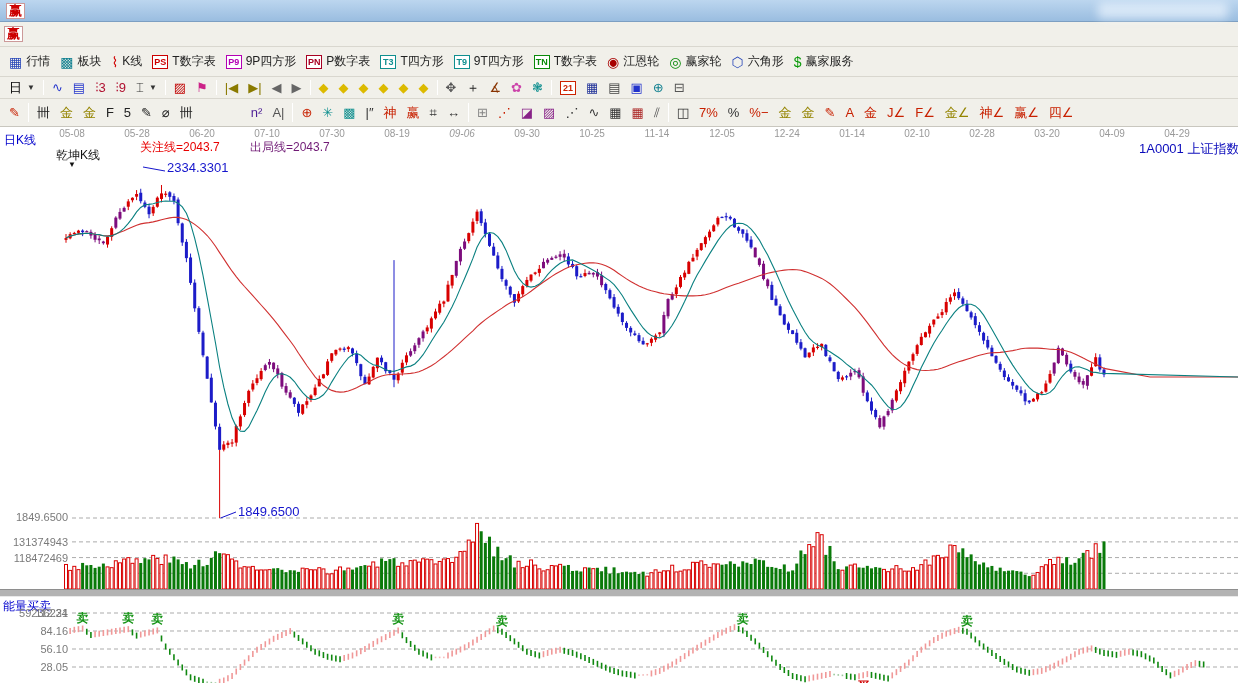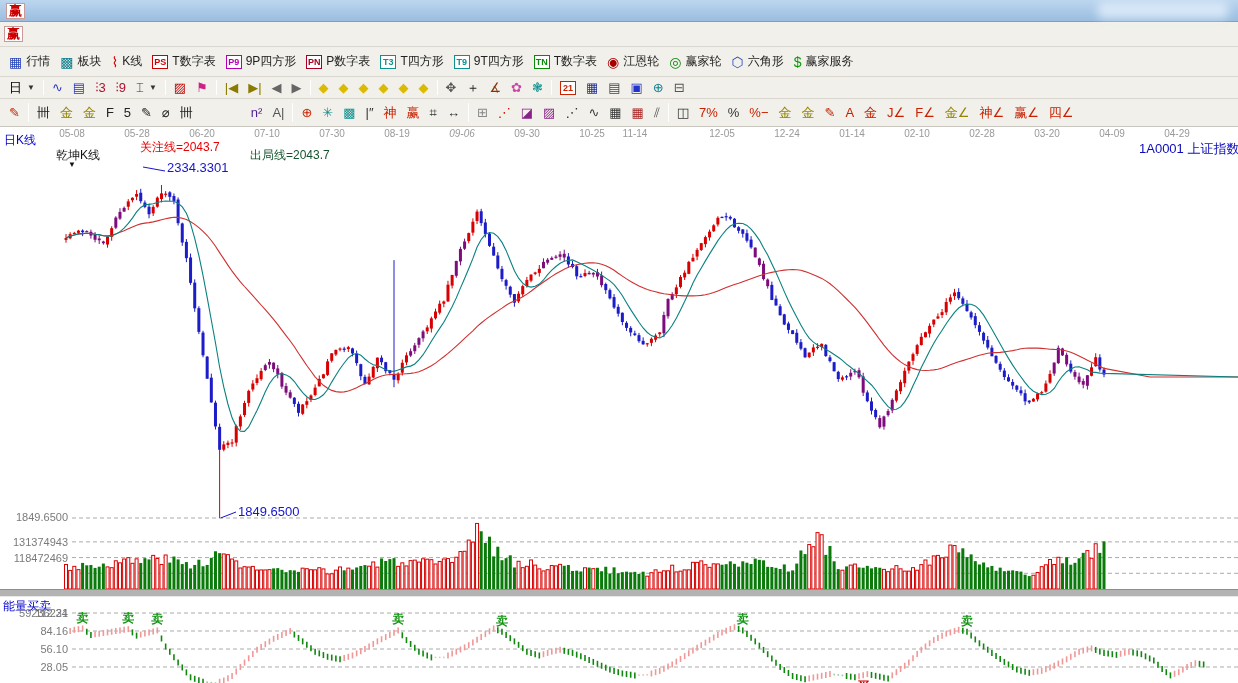--- a/index.html
+++ b/index.html
@@ -335,21 +335,21 @@
     <div id="dates">
         <span class="datelab" style="left: 50px;">05-08</span>
         <span class="datelab" style="left: 115px;">05-28</span>
         <span class="datelab" style="left: 180px;">06-20</span>
         <span class="datelab" style="left: 245px;">07-10</span>
         <span class="datelab" style="left: 310px;">07-30</span>
         <span class="datelab" style="left: 375px;">08-19</span>
         <span class="datelab" style="left: 440px; font-style: italic;">09-06</span>
         <span class="datelab" style="left: 505px;">09-30</span>
         <span class="datelab" style="left: 570px;">10-25</span>
-        <span class="datelab" style="left: 613px;">11-14</span>
+        <span class="datelab" style="left: 635px;">11-14</span>
         <span class="datelab" style="left: 700px;">12-05</span>
         <span class="datelab" style="left: 765px;">12-24</span>
         <span class="datelab" style="left: 830px;">01-14</span>
         <span class="datelab" style="left: 895px;">02-10</span>
         <span class="datelab" style="left: 960px;">02-28</span>
         <span class="datelab" style="left: 1025px;">03-20</span>
         <span class="datelab" style="left: 1090px;">04-09</span>
         <span class="datelab" style="left: 1155px;">04-29</span>
       </div>
     <svg id="chart-svg" width="1238" height="556" viewBox="0 127 1238 556">
@@ -1403,21 +1403,21 @@
         <text x="857.184" y="690.165757" fill="#d00000" font-size="12" font-weight="bold">买</text>
         <text x="882.096" y="693.588157" fill="#d00000" font-size="12" font-weight="bold">买</text>
         <line x1="143" y1="167" x2="165" y2="171" stroke="#1515cc"></line>
         <line x1="220.624" y1="518" x2="236" y2="512" stroke="#1515cc"></line>
       </svg>
 
     <span class="clab" style="left:4px;top:5px;color:#0000cc;font-size:12px">日K线</span>
     <span class="clab" style="left:56px;top:20px;color:#111;font-size:12px">乾坤K线</span>
     <span class="clab" style="left:68px;top:33px;color:#111;font-size:8px">▼</span>
     <span class="clab" style="left:140px;top:12px;color:#e80000;font-size:12px">关注线=2043.7</span>
-    <span class="clab" style="left:250px;top:20px;color:#14532d;font-size:12px">出局线=2043.7</span>
+    <span class="clab" style="left:250px;top:12px;color:#701a75;font-size:12px">出局线=2043.7</span>
     <span class="clab" style="left:167px;top:33px;color:#1515cc;font-size:13px">2334.3301</span>
     <span class="clab" style="left:238px;top:377px;color:#1515cc;font-size:13px">1849.6500</span>
     <span class="axnum" style="top:384px">1849.6500</span>
     <span class="clab" style="left:1139px;top:13px;color:#0b0bbb;font-size:13px">1A0001  上证指数</span>
     <div class="splitter"></div>
     <span class="clab" style="left:3px;top:471px;color:#0000cc;font-size:12px">能量买卖</span>
     <div id="axis-labels">
         <span class="axnum" style="top: 408.889px;">131374943</span>
         <span class="axnum" style="top: 424.593px;">118472469</span>
         <span class="axnum" style="top: 440.296px; margin-top: 40px;">59236234</span>

